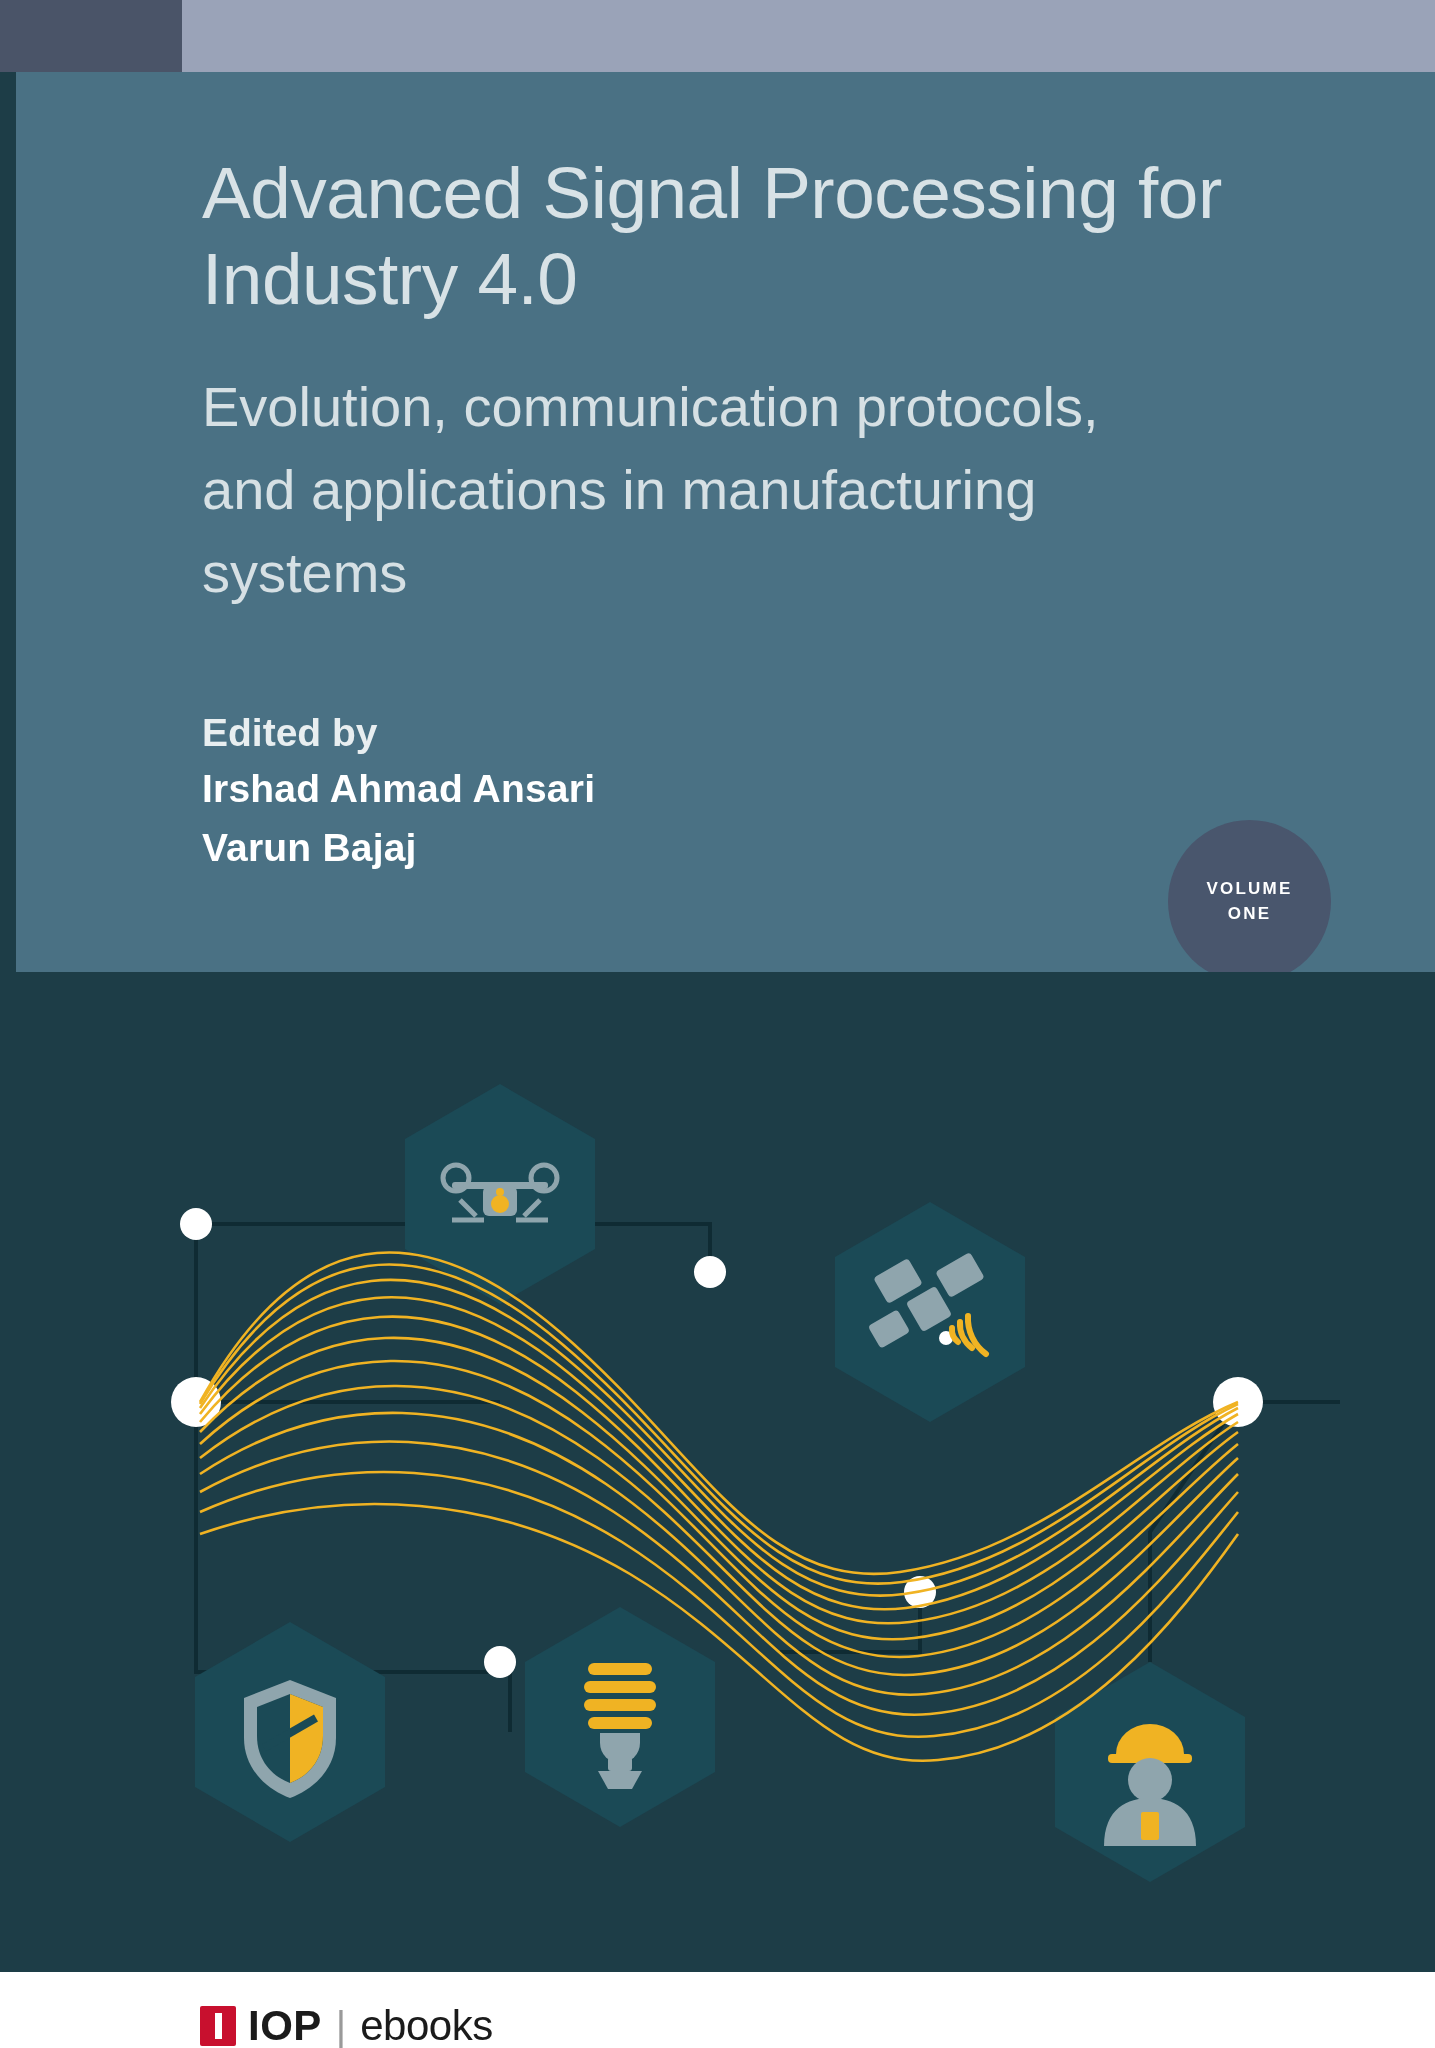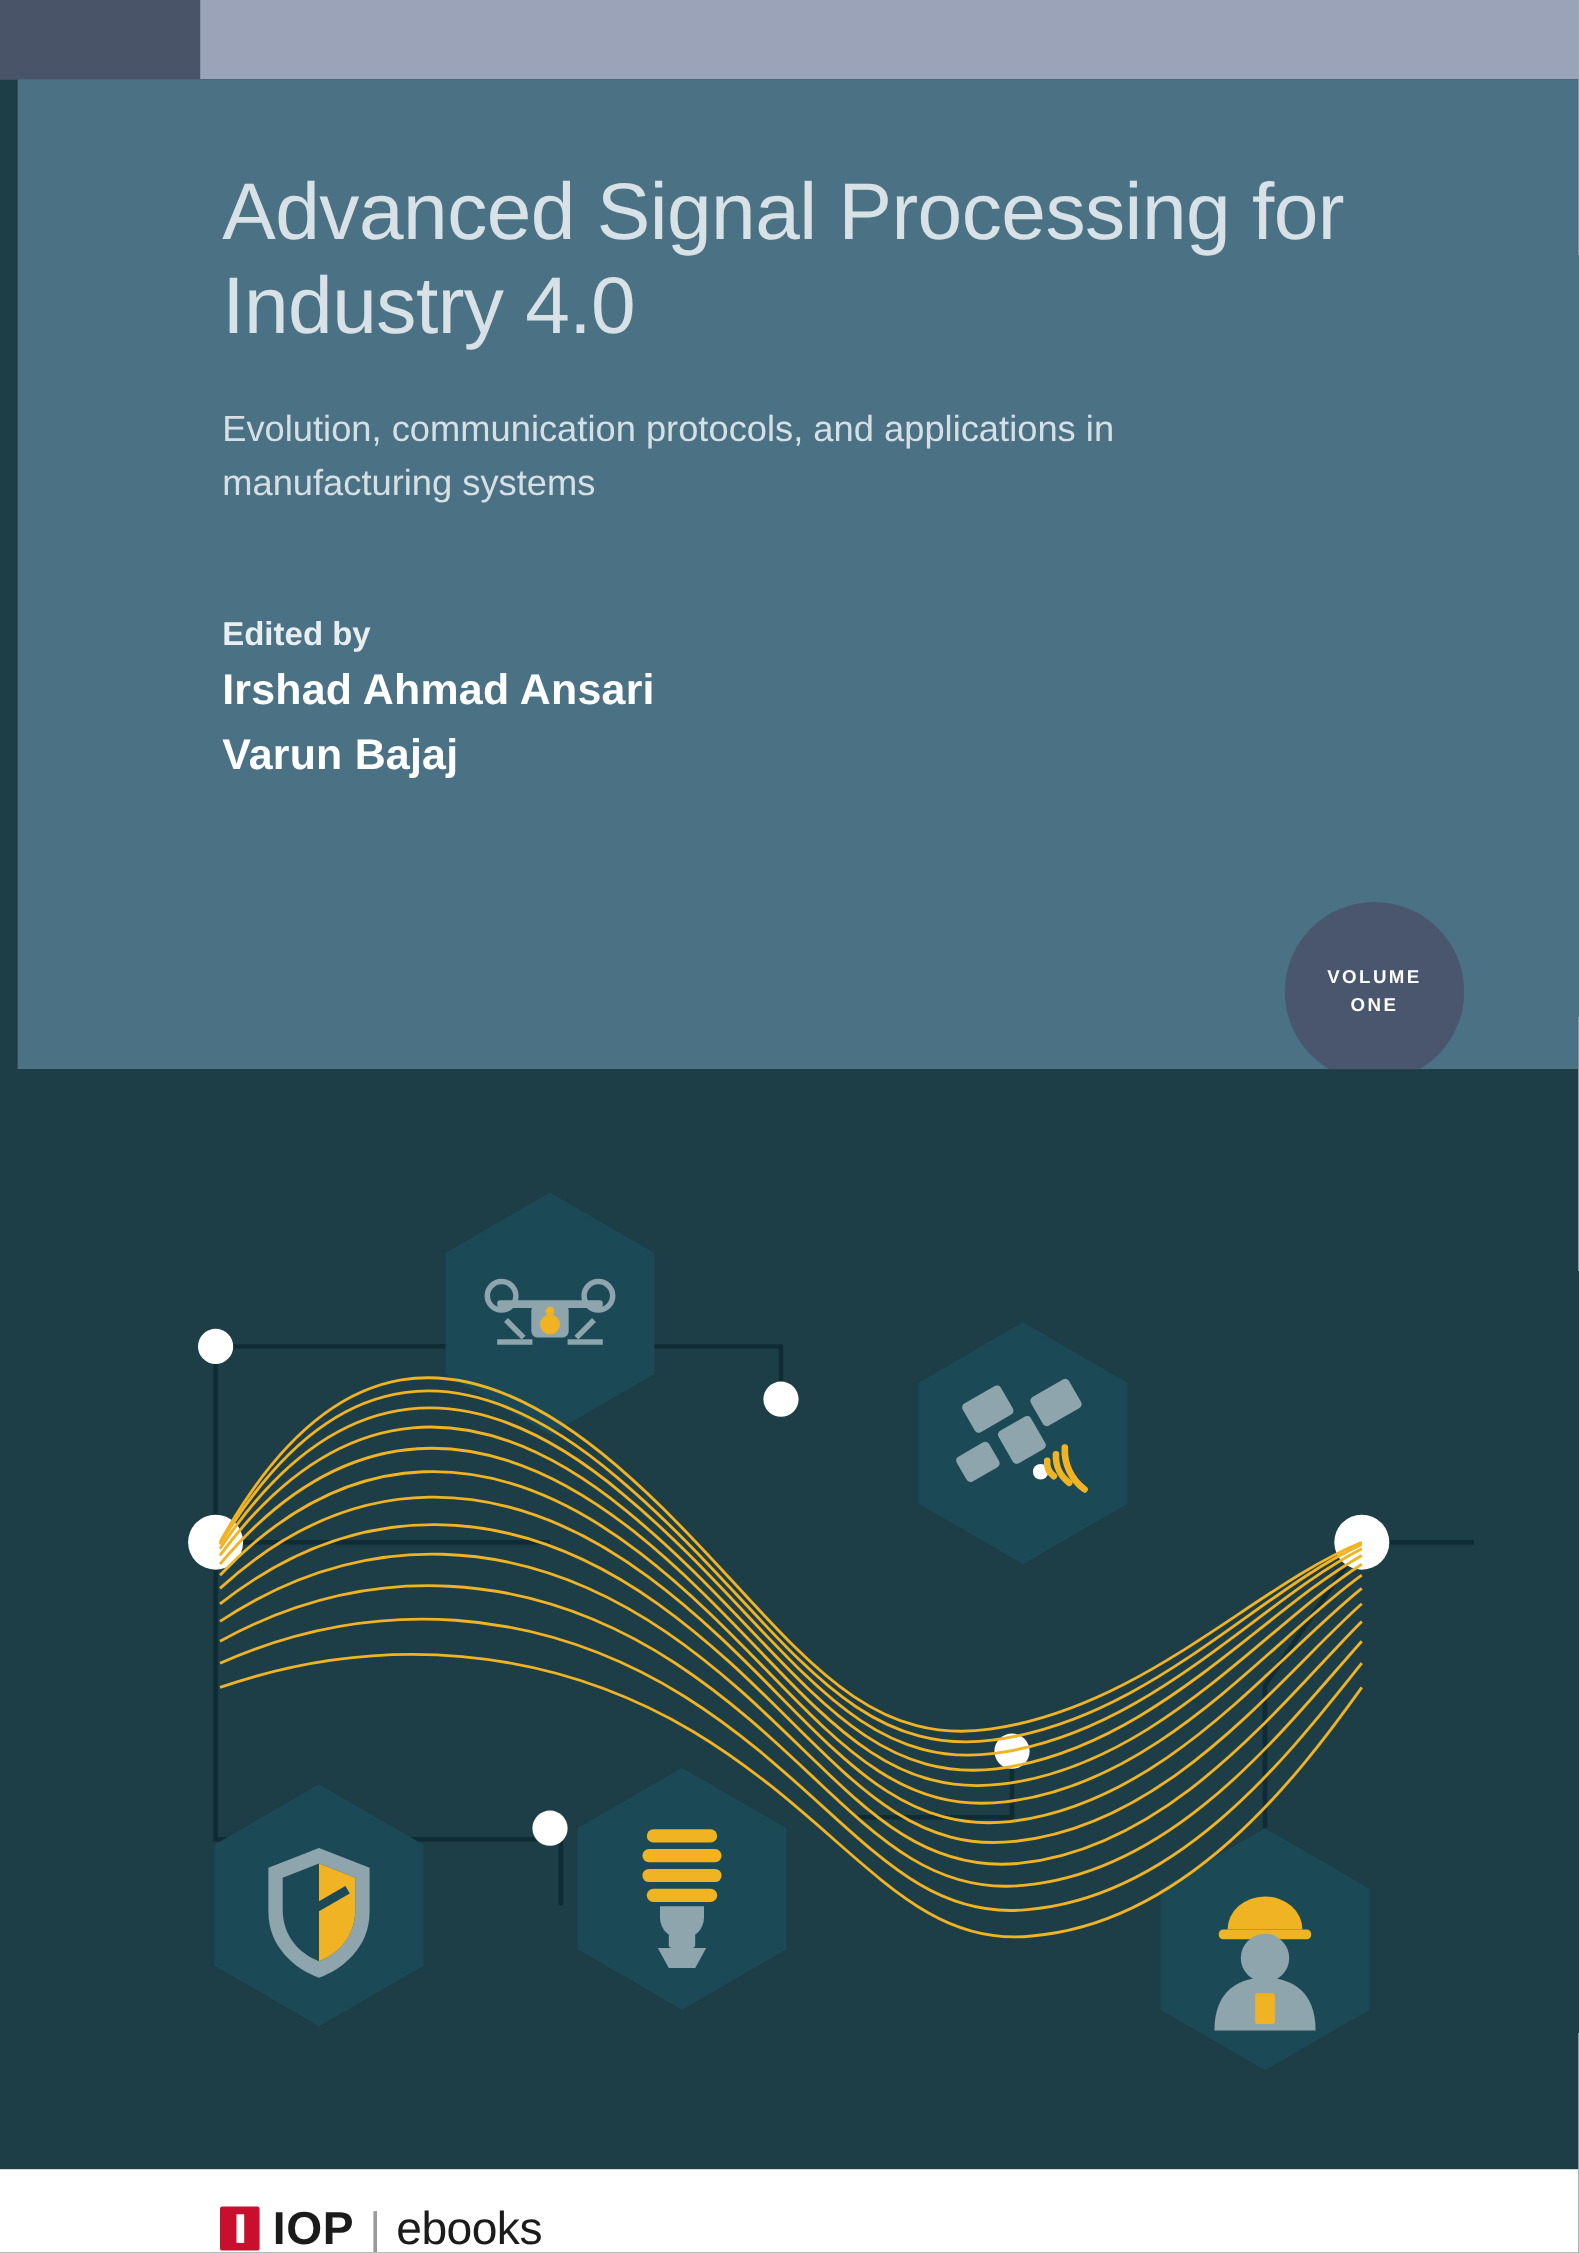--- a/index.html
+++ b/index.html
@@ -50,29 +50,29 @@
     color: #d8e2e6;
     font-size: 73px;
     line-height: 1.18;
     font-weight: 400;
     letter-spacing: -0.5px;
     margin: 0;
     max-width: 1135px;
   }
   .book-subtitle {
     color: #d6e0e4;
-    font-size: 33px;
+    font-size: 56px;
     line-height: 1.48;
     font-weight: 400;
     margin: 44px 0 0 0;
     max-width: 980px;
   }
   .edited-by {
     color: #e8eef0;
-    font-size: 30px;
+    font-size: 39px;
     font-weight: 700;
     margin: 96px 0 0 0;
   }
   .editor-name {
     color: #ffffff;
     font-size: 39px;
     font-weight: 700;
     line-height: 1.32;
     margin: 8px 0 0 0;
     letter-spacing: 0.2px;

